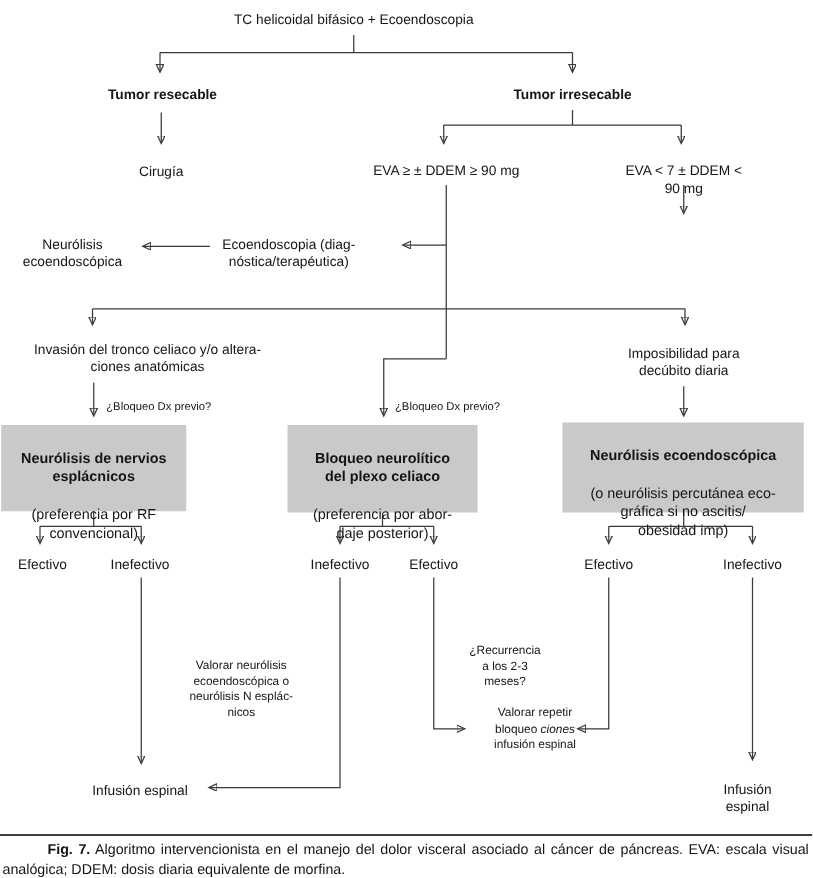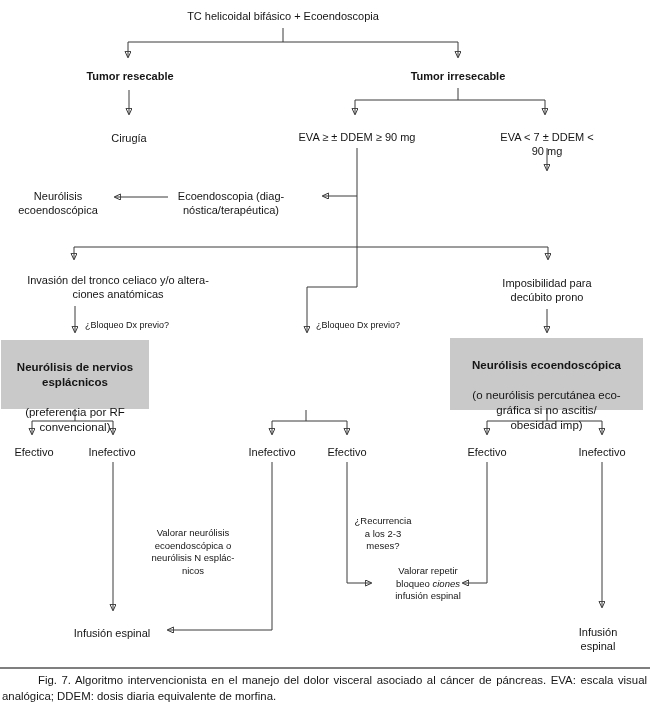--- a/index.html
+++ b/index.html
@@ -41,21 +41,21 @@
     box-sizing:border-box;
     padding-top:5px;
   }
   .gbox .btitle{font-weight:bold;text-align:center;}
   .caption{
     position:absolute;
     left:2px;top:673px;width:645px;
     font-size:11.4px;line-height:15.5px;
     text-align:justify;
   }
-  .caption .figlabel{font-weight:normal;padding-left:36px;}
+  .caption .figlabel{font-weight:bold;padding-left:36px;}
   i{font-style:italic;}
 </style>
 </head>
 <body>
 
 <div id="figure">
 
   <svg id="lines" width="650" height="702">
     <defs>
       <marker id="ah" markerWidth="9" markerHeight="8" refX="5.6" refY="3" orient="auto" markerUnits="userSpaceOnUse">
@@ -123,52 +123,58 @@
   <div class="node" style="left:547px;top:130px">EVA &lt; 7 ± DDEM &lt; 90 mg</div>
 
   <div class="node" style="left:231px;top:189px">Ecoendoscopia (diag-
 nóstica/terapéutica)</div>
   <div class="node" style="left:58px;top:189px">Neurólisis
 ecoendoscópica</div>
 
   <div class="node" style="left:118px;top:273px">Invasión del tronco celiaco y/o altera-
 ciones anatómicas</div>
   <div class="node" style="left:547px;top:276px">Imposibilidad para
-decúbito prono</div>
+decúbito diaria</div>
 
   <div class="node small leftal" style="left:85px;top:319px">¿Bloqueo Dx previo?</div>
   <div class="node small leftal" style="left:316px;top:319px">¿Bloqueo Dx previo?</div>
 
   <div class="gbox" style="left:1px;top:340px;width:148px;height:69px">
     <div class="btitle">Neurólisis de nervios
 esplácnicos</div>
     <div class="bsub">(preferencia por RF
 convencional)</div>
   </div>
 
+  <div class="gbox" style="left:230px;top:340px;width:152px;height:70px">
+    <div class="btitle">Bloqueo neurolítico
+del plexo celiaco</div>
+    <div class="bsub">(preferencia por abor-
+daje posterior)</div>
+  </div>
 
   <div class="gbox" style="left:450px;top:338px;width:193px;height:72px">
     <div class="btitle">Neurólisis ecoendoscópica</div>
     <div class="bsub">(o neurólisis percutánea eco-
 gráfica si no ascitis/
 obesidad imp)</div>
   </div>
 
   <div class="node" style="left:34px;top:445px">Efectivo</div>
   <div class="node" style="left:112px;top:445px">Inefectivo</div>
   <div class="node" style="left:272px;top:445px">Inefectivo</div>
   <div class="node" style="left:347px;top:445px">Efectivo</div>
   <div class="node" style="left:487px;top:445px">Efectivo</div>
   <div class="node" style="left:602px;top:445px">Inefectivo</div>
 
   <div class="node small" style="left:193px;top:527px;font-size:9.5px">Valorar neurólisis
 ecoendoscópica o
 neurólisis N esplác-
 nicos</div>
-  <div class="node small" style="left:383px;top:515px;font-size:9.5px">¿Recurrencia
+  <div class="node small" style="left:404px;top:515px;font-size:9.5px">¿Recurrencia
 a los 2-3
 meses?</div>
 
   <div class="node small" style="left:428px;top:565px;font-size:9.5px"><span>Valorar repetir
 bloqueo </span><i>ciones</i><span>
 infusión espinal</span></div>
 
   <div class="node" style="left:112px;top:626px">Infusión espinal</div>
   <div class="node" style="left:598px;top:625px">Infusión espinal</div>
 

